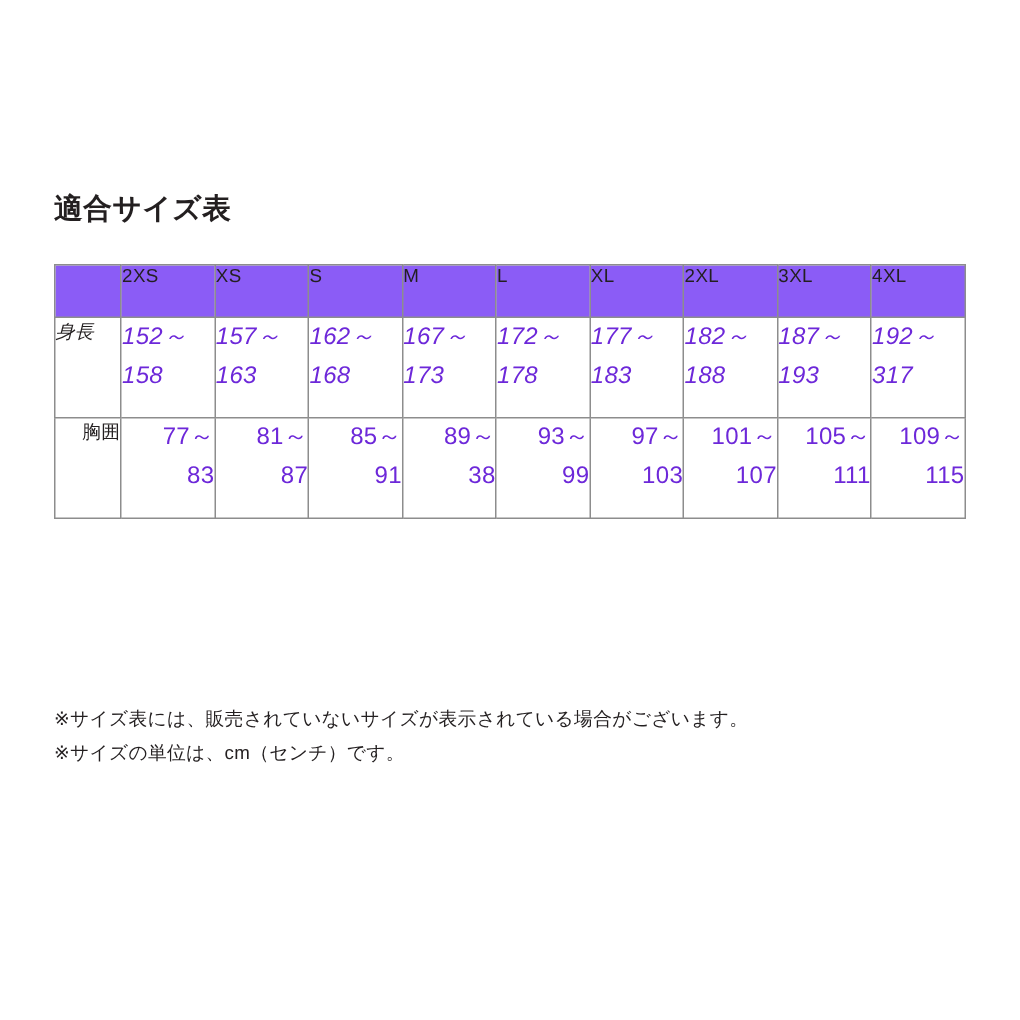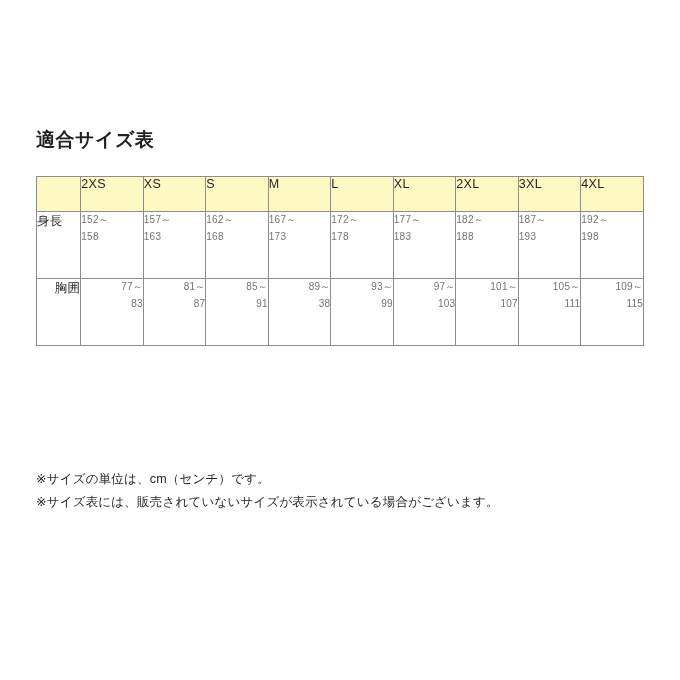--- a/index.html
+++ b/index.html
@@ -48,48 +48,48 @@
     padding: 0;
     vertical-align: top;
     font-weight: normal;
     text-align: left;
   }
   col.rowhead-col { width: 44px; }
   col.data-col { width: 62px; }
 
   .hdr-row td, .hdr-row th {
     height: 34px;
-    background: #fef9c3;
+    background: #8b5cf6;
   }
   .hdr-cell {
     padding: 9px 0 0 9px;
     font-size: 12.5px;
     color: #231f20;
     letter-spacing: 0.3px;
   }
   .corner-cell { background: #ffffff; }
 
   .rowhead {
     padding: 10px 0 0 9px;
     font-size: 12.5px;
     line-height: 1.45;
     color: #231f20;
     letter-spacing: 0.3px;
   }
   .rowhead.tall { line-height: 1.45; }
 
   .cell {
     padding: 10px 0 0 9px;
-    font-size: 10px;
+    font-size: 16px;
     line-height: 1.65;
-    color: #737373;
+    color: #6d28d9;
     letter-spacing: 0.2px;
     white-space: pre-line;
   }
-  tr.data-row.r1 td { height: 66px; }
+  tr.data-row.r1 td { height: 66px; font-style: italic; }
   tr.data-row.r2 td { height: 66px; text-align: right; }
   tr.data-row.r3 td { height: 92px; }
 
   .notes {
     position: absolute;
     left: 36px;
     top: 468px;
     font-size: 12.5px;
     line-height: 1.85;
     color: #231f20;
@@ -145,21 +145,21 @@
 173</td>
           <td class="cell">172～
 178</td>
           <td class="cell">177～
 183</td>
           <td class="cell">182～
 188</td>
           <td class="cell">187～
 193</td>
           <td class="cell">192～
-198</td>
+317</td>
         </tr>
         <tr class="data-row r2">
           <td class="rowhead">胸囲</td>
           <td class="cell">77～
 83</td>
           <td class="cell">81～
 87</td>
           <td class="cell">85～
 91</td>
           <td class="cell">89～
@@ -173,17 +173,17 @@
           <td class="cell">105～
 111</td>
           <td class="cell">109～
 115</td>
         </tr>
       </tbody>
     </table>
   </div>
 
   <div class="notes">
+    <div>※サイズ表には、販売されていないサイズが表示されている場合がございます。</div>
     <div>※サイズの単位は、cm（センチ）です。</div>
-    <div>※サイズ表には、販売されていないサイズが表示されている場合がございます。</div>
   </div>
 
 </div>
 
 </body></html>

